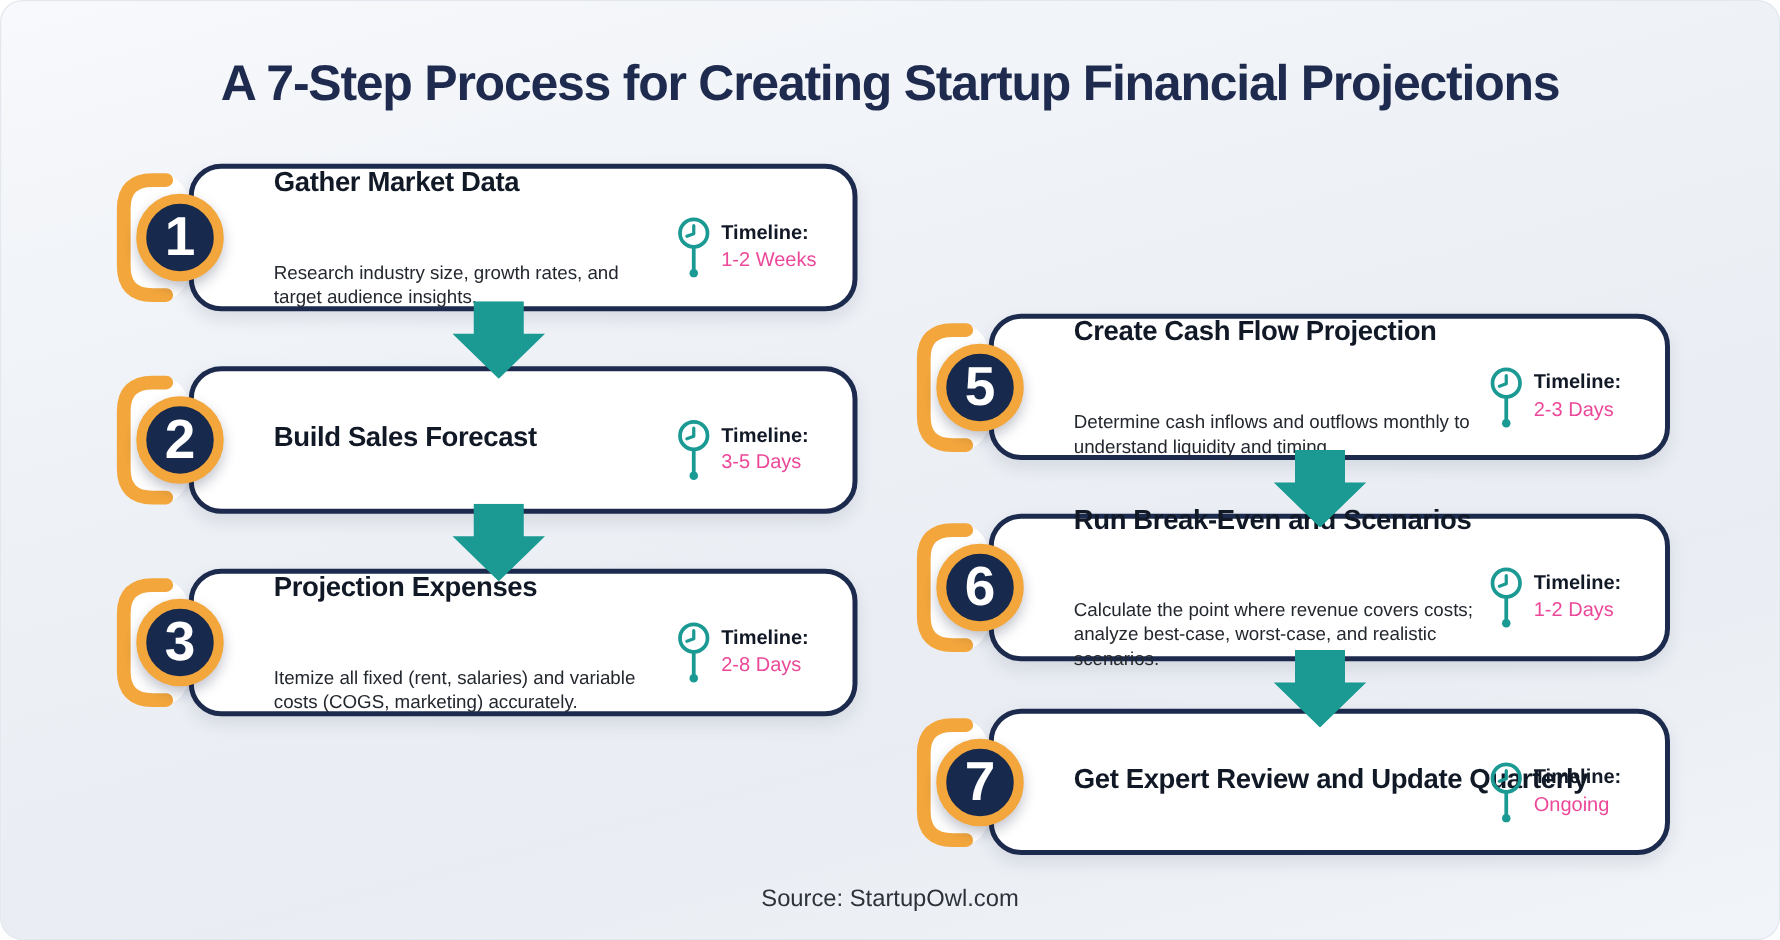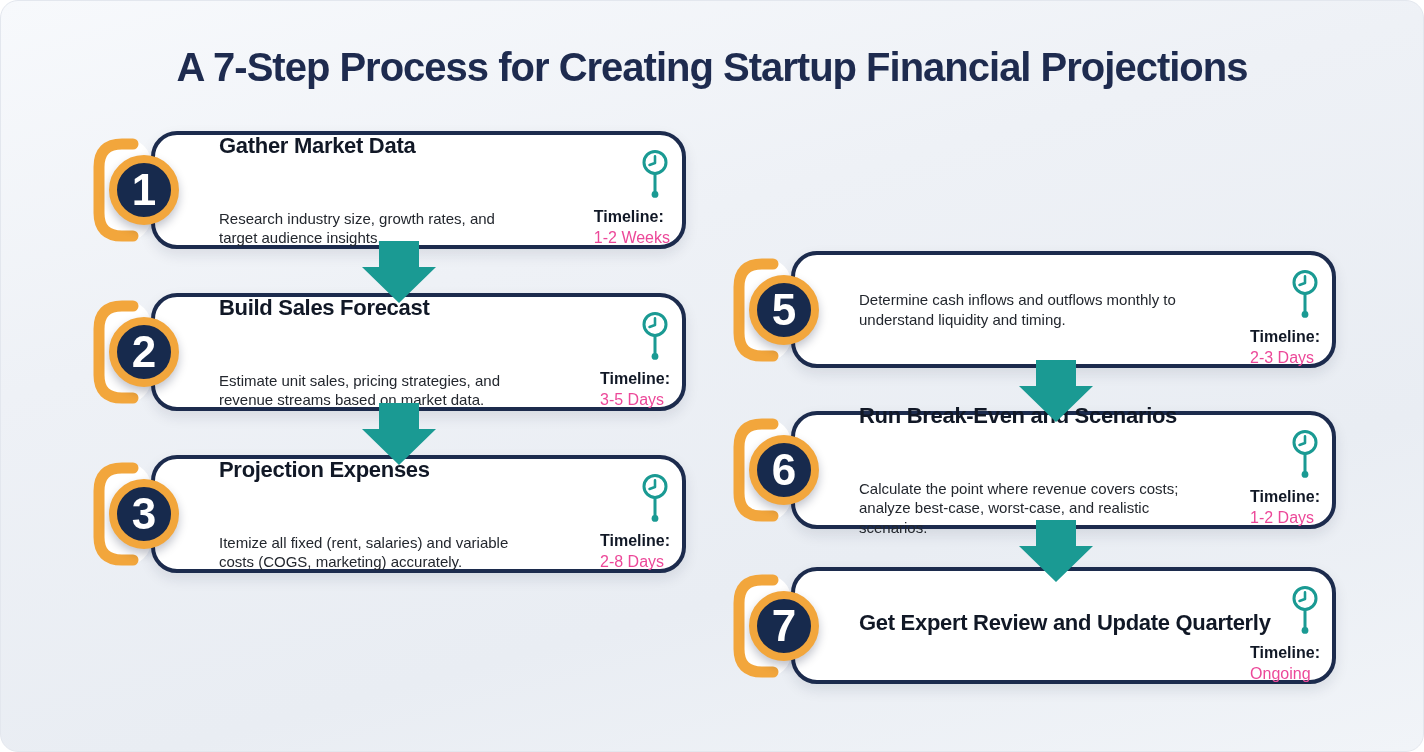--- a/index.html
+++ b/index.html
@@ -30,21 +30,21 @@
     display:flex;align-items:center;justify-content:center;
     font-size:44px;font-weight:bold;z-index:3;
     box-shadow:0 5px 10px rgba(10,20,50,0.25);
   }
   .card-title{font-size:22px;font-weight:bold;color:#111826;letter-spacing:-0.3px;margin-bottom:5px;white-space:nowrap;}
   .card-desc{font-size:15px;line-height:1.28;color:#23272e;}
   .col-left .card-desc{max-width:336px;}
   .col-right .card-desc{max-width:350px;}
   .timeline{
     position:absolute;right:12px;top:calc(50% + 8px);transform:translateY(-50%);
-    display:flex;align-items:flex-end;gap:7px;width:130px;z-index:2;flex-direction:column;
+    display:flex;align-items:center;gap:7px;width:130px;z-index:2;
   }
   .clock{flex-shrink:0;margin-top:1px;}
   .tl-label{font-size:16px;font-weight:bold;color:#111826;line-height:1.2;}
   .tl-value{font-size:16px;color:#ec4899;line-height:1.25;margin-top:2px;}
   .flow-arrow{position:absolute;width:74px;height:62px;z-index:4;}
   .source-line{
     position:absolute;bottom:20px;left:0;width:100%;text-align:center;
     font-size:19px;color:#2c313a;
   }
 </style>
@@ -92,21 +92,20 @@
         <span>1</span>
       </div>
   </div>
 
   <div class="step-row col-left" style="top:292px;left:88px;width:597px;height:118px">
     <svg class="bracket" viewBox="0 0 62 110">
         <use href="#bracket-shape"></use>
       </svg>
     <div class="card">
       <div class="card-title">Build Sales Forecast</div>
-      <div class="card-desc">Estimate unit sales, pricing strategies, and revenue streams based on market data.</div>
       <div class="timeline">
         <svg class="clock" width="30" height="52" viewBox="0 0 30 52">
             <use href="#clock-shape"></use>
           </svg>
         <div>
           <div class="tl-label">Timeline:</div>
           <div class="tl-value">3-5 Days</div>
         </div>
       </div>
     </div>
@@ -135,20 +134,21 @@
     <div class="badge">
         <span>3</span>
       </div>
   </div>
 
   <div class="step-row col-right" style="top:250px;left:728px;width:607px;height:117px">
     <svg class="bracket" viewBox="0 0 62 110">
         <use href="#bracket-shape"></use>
       </svg>
     <div class="card">
+      <div class="card-title">Create Cash Flow Projection</div>
       <div class="card-desc">Determine cash inflows and outflows monthly to understand liquidity and timing.</div>
       <div class="timeline">
         <svg class="clock" width="30" height="52" viewBox="0 0 30 52">
             <use href="#clock-shape"></use>
           </svg>
         <div>
           <div class="tl-label">Timeline:</div>
           <div class="tl-value">2-3 Days</div>
         </div>
       </div>
@@ -207,14 +207,15 @@
   <svg class="flow-arrow" style="left:361px;top:402px" viewBox="0 0 74 62">
       <use href="#arrow-shape"></use>
     </svg>
   <svg class="flow-arrow" style="left:1018px;top:359px" viewBox="0 0 74 62">
       <use href="#arrow-shape"></use>
     </svg>
   <svg class="flow-arrow" style="left:1018px;top:519px" viewBox="0 0 74 62">
       <use href="#arrow-shape"></use>
     </svg>
 
+  <div class="source-line">Source: StartupOwl.com</div>
 
 </div>
 
 </body></html>

